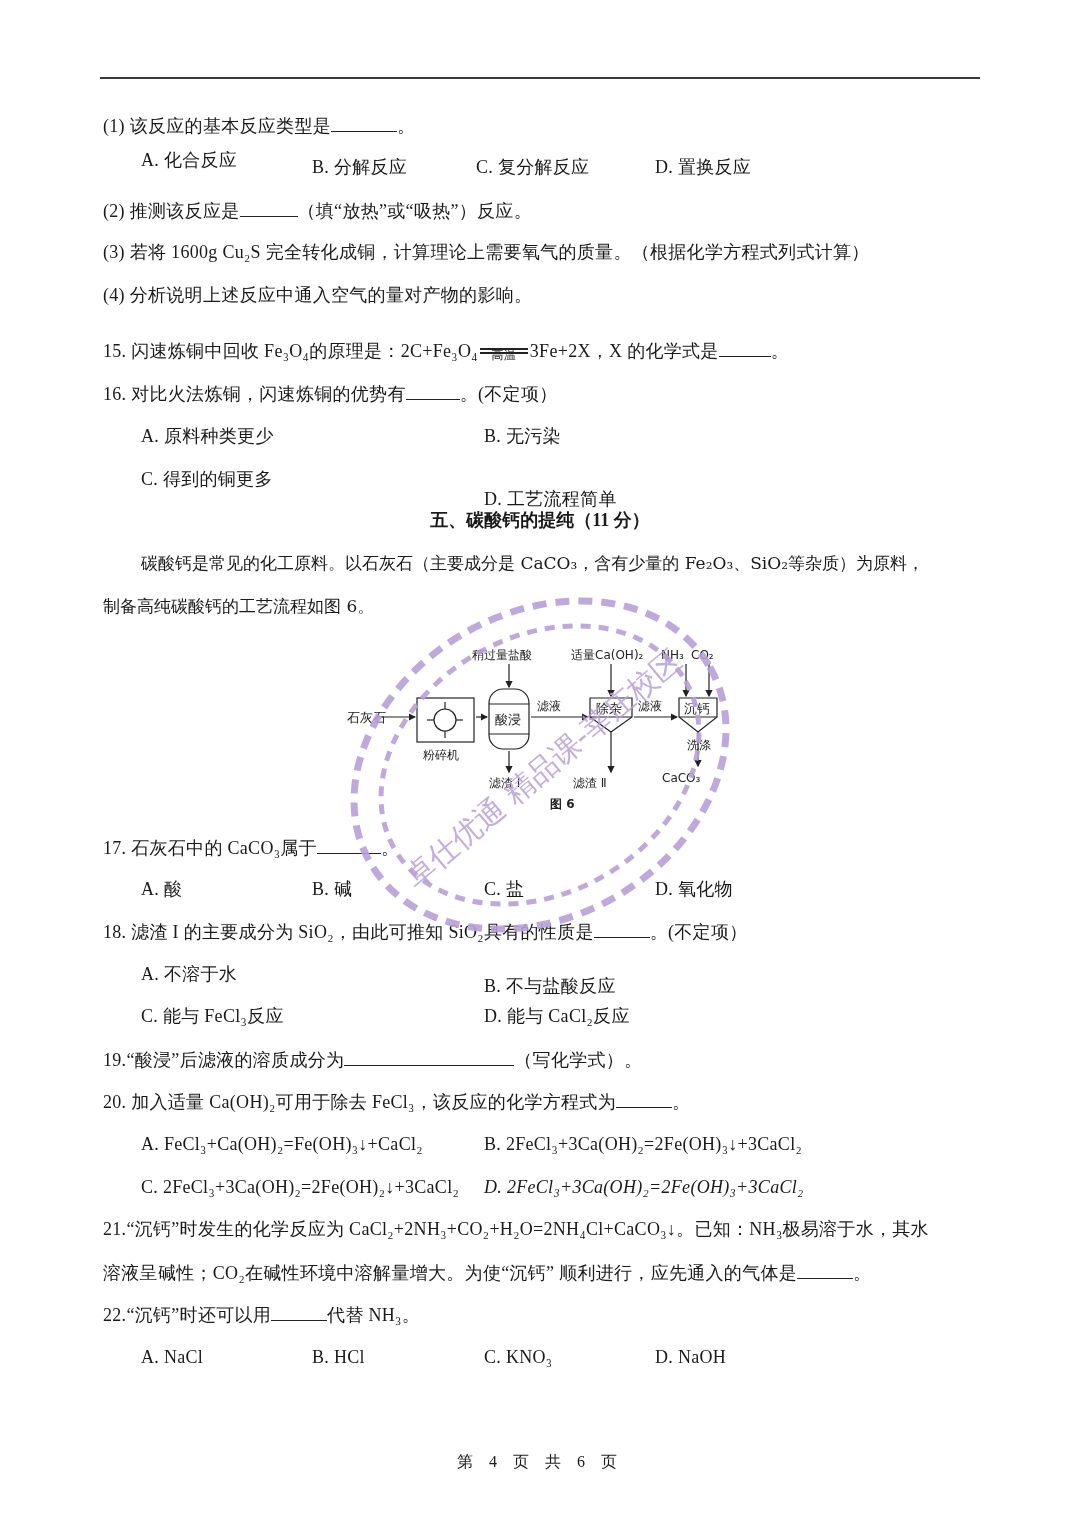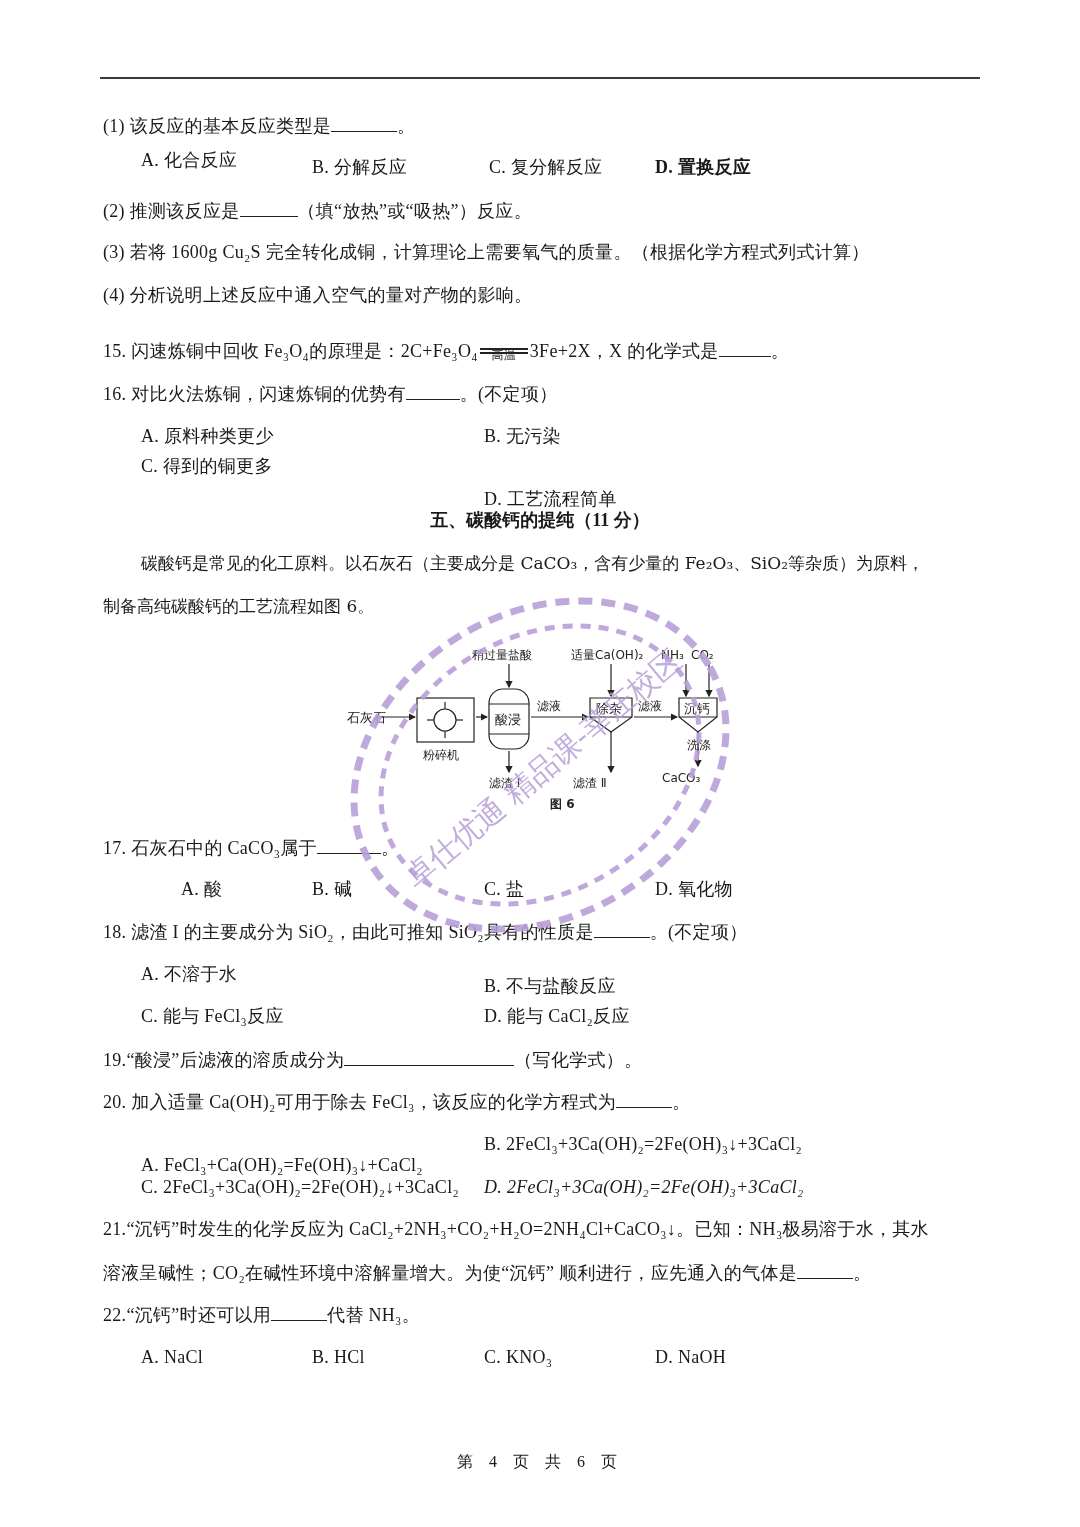--- a/index.html
+++ b/index.html
@@ -27,22 +27,22 @@
 <body>
 
 <div class="rule"></div>
 
 <div class="line" style="top:113px;">
   <span>(1)</span>
   <span>该反应的基本反应类型是</span><span class="blank" style="width:66px;"></span><span>。</span>
 </div>
 <div class="opt" style="top:148px;left:141px;">A. 化合反应</div>
 <div class="opt" style="top:155px;left:312px;">B. 分解反应</div>
-<div class="opt" style="top:155px;left:489px;">C. 复分解反应</div>
-<div class="opt" style="top:155px;left:655px;font-weight:bold;">D. 置换反应</div>
+<div class="opt" style="top:155px;left:476px;">C. 复分解反应</div>
+<div class="opt" style="top:155px;left:655px;">D. 置换反应</div>
 
 <div class="line" style="top:198px;">
   <span>(2)</span>
   <span>推测该反应是</span><span class="blank" style="width:58px;"></span><span>（填“放热”或“吸热”）反应。</span>
 </div>
 <div class="line" style="top:240px;">
   <span>(3)</span>
   <span>若将 1600g Cu₂S 完全转化成铜，计算理论上需要氧气的质量。（根据化学方程式列式计算）</span>
 </div>
 <div class="line" style="top:283px;">
@@ -54,21 +54,21 @@
   <span>15.</span>
   <span>闪速炼铜中回收 Fe₃O₄的原理是：2C+Fe₃O₄</span><span class="eq-mark"><span class="cond">高温</span><span class="l1"></span><span class="l2"></span></span><span>3Fe+2X，X 的化学式是</span><span class="blank" style="width:52px;"></span><span>。</span>
 </div>
 
 <div class="line" style="top:381px;">
   <span>16.</span>
   <span>对比火法炼铜，闪速炼铜的优势有</span><span class="blank" style="width:54px;"></span><span>。(不定项）</span>
 </div>
 <div class="opt" style="top:424px;left:141px;">A. 原料种类更少</div>
 <div class="opt" style="top:424px;left:484px;">B. 无污染</div>
-<div class="opt" style="top:454px;left:141px;">C. 得到的铜更多</div>
+<div class="opt" style="top:467px;left:141px;">C. 得到的铜更多</div>
 <div class="opt" style="top:467px;left:484px;margin-top:20px;">D. 工艺流程简单</div>
 
 <div class="sec-title">五、碳酸钙的提纯（11 分）</div>
 <div class="para" style="top:551px;left:141px;">碳酸钙是常见的化工原料。以石灰石（主要成分是 CaCO₃，含有少量的 Fe₂O₃、SiO₂等杂质）为原料，</div>
 <div class="para" style="top:594px;">制备高纯碳酸钙的工艺流程如图 6。</div>
 
 <svg id="figure" viewBox="0 0 390 180" xmlns="http://www.w3.org/2000/svg">
   <defs>
     <marker id="ah" markerWidth="6" markerHeight="6" refX="5" refY="3" orient="auto">
       <path d="M0,0 L6,3 L0,6 z" fill="#222"></path>
@@ -120,21 +120,21 @@
   <text x="228" y="151" font-size="12">滤渣 Ⅱ</text>
   <text x="342" y="113" font-size="12">洗涤</text>
   <text x="317" y="146" font-size="12">CaCO₃</text>
   <text x="205" y="172" font-size="12" font-weight="bold">图 6</text>
 </svg>
 
 <div class="line" style="top:835px;">
   <span>17.</span>
   <span>石灰石中的 CaCO₃属于</span><span class="blank" style="width:64px;"></span><span>。</span>
 </div>
-<div class="opt" style="top:877px;left:141px;margin-left:40px;">A. 酸</div>
+<div class="opt" style="top:877px;left:141px;">A. 酸</div>
 <div class="opt" style="top:877px;left:312px;">B. 碱</div>
 <div class="opt" style="top:877px;left:484px;">C. 盐</div>
 <div class="opt" style="top:877px;left:655px;">D. 氧化物</div>
 
 <div class="line" style="top:919px;">
   <span>18.</span>
   <span>滤渣 I 的主要成分为 SiO₂，由此可推知 SiO₂具有的性质是</span><span class="blank" style="width:56px;"></span><span>。(不定项）</span>
 </div>
 <div class="opt" style="top:962px;left:141px;">A. 不溶于水</div>
 <div class="opt" style="top:962px;left:484px;margin-top:12px;">B. 不与盐酸反应</div>
@@ -142,21 +142,21 @@
 <div class="opt" style="top:1004px;left:484px;">D. 能与 CaCl₂反应</div>
 
 <div class="line" style="top:1047px;">
   <span>19.</span><span>“酸浸”后滤液的溶质成分为</span><span class="blank" style="width:170px;"></span><span>（写化学式）。</span>
 </div>
 
 <div class="line" style="top:1089px;">
   <span>20.</span>
   <span>加入适量 Ca(OH)₂可用于除去 FeCl₃，该反应的化学方程式为</span><span class="blank" style="width:56px;"></span><span>。</span>
 </div>
-<div class="opt" style="top:1132px;left:141px;margin-top:21px;">A. FeCl₃+Ca(OH)₂=Fe(OH)₃↓+CaCl₂</div>
+<div class="opt" style="top:1132px;left:141px;">A. FeCl₃+Ca(OH)₂=Fe(OH)₃↓+CaCl₂</div>
 <div class="opt" style="top:1132px;left:484px;">B. 2FeCl₃+3Ca(OH)₂=2Fe(OH)₃↓+3CaCl₂</div>
 <div class="opt" style="top:1175px;left:141px;">C. 2FeCl₃+3Ca(OH)₂=2Fe(OH)₂↓+3CaCl₂</div>
 <div class="opt" style="top:1175px;left:484px;font-style:italic;">D. 2FeCl₃+3Ca(OH)₂=2Fe(OH)₃+3CaCl₂</div>
 
 <div class="line" style="top:1217px;">
   <span>21.</span><span>“沉钙”时发生的化学反应为 CaCl₂+2NH₃+CO₂+H₂O=2NH₄Cl+CaCO₃↓。已知：NH₃极易溶于水，其水</span>
 </div>
 <div class="line" style="top:1260px;">
   <span>溶液呈碱性；CO₂在碱性环境中溶解量增大。为使“沉钙” 顺利进行，应先通入的气体是</span><span class="blank" style="width:56px;"></span><span>。</span>
 </div>

